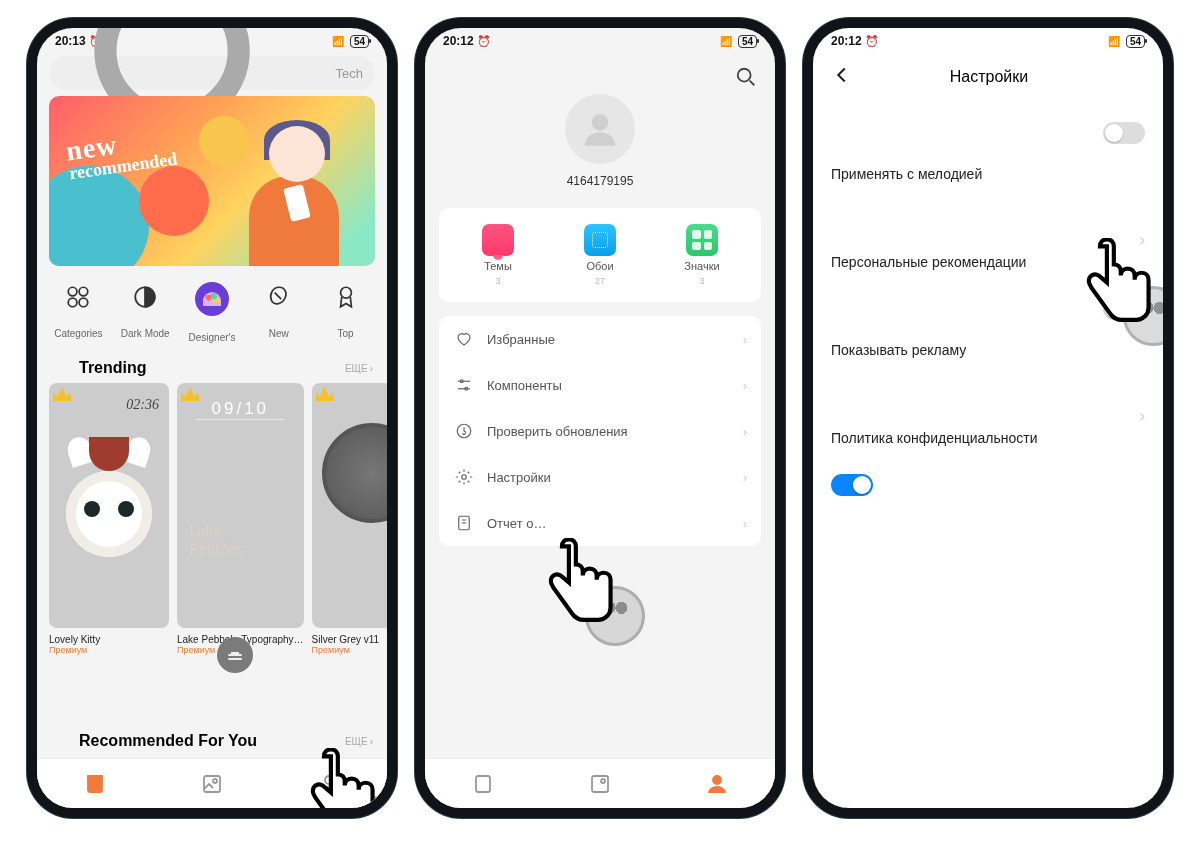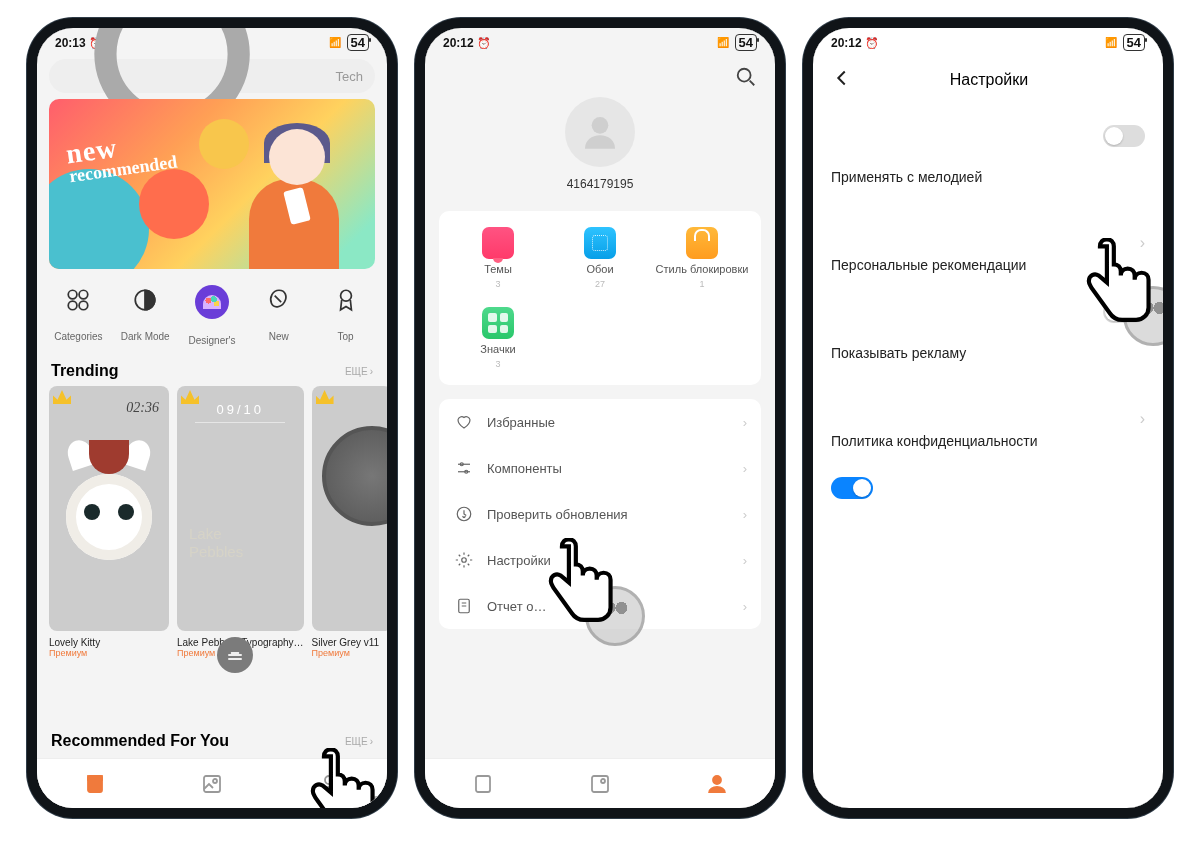--- a/index.html
+++ b/index.html
@@ -17,21 +17,21 @@
     background: #f7f7f7;
     box-shadow: 0 0 0 1px #2f3c48, inset 0 0 0 2px #222;
   }
   .screen { position:absolute; inset:0; background:#f4f4f4; overflow:hidden;}
   .white-bg .screen { background:#fff; }
   .status {
     display:flex; justify-content:space-between; align-items:center;
     padding: 6px 18px 2px; font-size:12px; font-weight:600; color:#111;
   }
   .status .right { display:flex; align-items:center; gap:5px; font-size:10px;}
-  .battery-val {font-size:13px; border:1px solid #333; border-radius:4px;padding:0 3px; position:relative;}
+  .battery-val {font-size:10px; border:1px solid #333; border-radius:4px;padding:0 3px; position:relative;}
   .battery-val::after{content:""; position:absolute; right:-3px; top:3px; width:2px;height:4px;background:#333;border-radius:1px;}
   .alarm-icon{font-size:11px;}
   .search {
     margin:6px 12px; background:#eee; border-radius:18px; height:34px;
     display:flex; align-items:center; padding:0 12px; color:#999; font-size:13px; gap:8px;
   }
   .banner {
     margin:6px 12px; height:170px; border-radius:10px;
     background: linear-gradient(135deg,#ff5e6c 0%,#ff9f55 35%,#ffd25e 60%,#8be8c5 90%);
     position:relative; overflow:hidden;
@@ -50,40 +50,40 @@
   .person .handph{width:20px;height:34px;background:#fff;border-radius:3px;position:absolute;left:58px;top:70px;transform:rotate(-14deg);}
   .catrow { display:flex; justify-content:space-around; padding:10px 8px 6px;}
   .cat {
     display:flex; flex-direction:column; align-items:center; gap:16px;
     font-size:10px; color:#666; width:60px;
   }
   .cat .cicon{width:30px;height:30px;display:flex;align-items:center;justify-content:center;}
   .cat .cicon svg{width:26px;height:26px;stroke:#333;fill:none;stroke-width:1.6;}
   .cat.designers .cicon{width:34px;height:34px;background:#6a3dd8;border-radius:50%;display:flex;align-items:center;justify-content:center;}
   .cat.designers .cicon::before{content:"";width:18px;height:14px;border-radius:9px 9px 0 0;background:radial-gradient(circle at 30% 40%,#ff6b6b 0 3px,transparent 3px),radial-gradient(circle at 60% 30%,#4cd6b8 0 3px,transparent 3px),radial-gradient(circle at 75% 60%,#f9d24c 0 3px,transparent 3px),#d9b3ff;}
-  .sechead{display:flex;justify-content:space-between;align-items:center;padding:10px 14px 6px;}
+  .sechead{display:flex;justify-content:space-between;align-items:center;padding:10px 14px 6px;margin-left:28px;}
   .sechead .ttl{font-weight:700;font-size:16px;}
   .sechead .more{font-size:10px;color:#aaa;display:flex;align-items:center;gap:2px;}
   .themerow{display:flex;gap:8px;padding:0 12px;overflow:hidden;}
   .theme{flex:0 0 120px;}
   .theme .thimg{height:245px;border-radius:8px;background:#ccc;position:relative;overflow:hidden;}
   .theme .crown{position:absolute;left:4px;top:4px;width:18px;height:14px;background:#f5c12a;clip-path:polygon(0% 100%,0% 40%,25% 70%,50% 0%,75% 70%,100% 40%,100% 100%);}
   .theme .tname{font-size:10px;color:#222;margin-top:6px;white-space:nowrap;overflow:hidden;text-overflow:ellipsis;}
   .theme .tprem{font-size:9px;color:#f07a3c;}
   .t1{background:linear-gradient(180deg,#f6e8d6 0%,#f0d8c0 20%,#fff 20%,#fff 100%);}
   .t1 .clock{position:absolute;right:10px;top:14px;font-size:14px;font-style:italic;color:#444;font-family:cursive;}
   .t1 .catface{position:absolute;left:50%;top:36%;transform:translateX(-50%);width:86px;height:86px;background:#fff;border-radius:50%;box-shadow:0 0 0 10px #f0ede7 inset;}
   .t1 .catface::before,.t1 .catface::after{content:"";position:absolute;width:16px;height:16px;background:#1a2a2b;border-radius:50%;top:30px;}
   .t1 .catface::before{left:18px;} .t1 .catface::after{right:18px;}
   .t1 .ears{position:absolute;left:50%;top:22%;transform:translateX(-50%);width:90px;height:30px;}
   .t1 .ears::before,.t1 .ears::after{content:"";position:absolute;width:24px;height:28px;background:#fff;border-radius:50% 50% 0 0;}
   .t1 .ears::before{left:4px;transform:rotate(-18deg);} .t1 .ears::after{right:4px;transform:rotate(18deg);}
   .t1 .hat{position:absolute;left:50%;top:22%;transform:translateX(-50%);width:40px;height:34px;background:#9f3b2f;border-radius:0 0 20px 20px;}
   .t2{background:linear-gradient(180deg,#3a6b5a 0%,#1e4034 50%,#5a7f6d 100%);}
-  .t2 .date{position:absolute;left:50%;top:16px;transform:translateX(-50%);color:#fff;font-size:13px;letter-spacing:3px;}
+  .t2 .date{position:absolute;left:50%;top:16px;transform:translateX(-50%);color:#fff;font-size:17px;letter-spacing:3px;}
   .t2 .bline{position:absolute;left:50%;top:36px;width:90px;height:1px;background:rgba(255,255,255,.5);transform:translateX(-50%);}
   .t2 .lptxt{position:absolute;left:12px;bottom:70px;color:#d6d3c7;font-size:15px;line-height:18px;font-weight:300;}
   .t3{background:linear-gradient(120deg,#a8a8a8,#6d6d6d 40%,#9e9e9e 41%,#5e5e5e 80%);}
   .t3 .watch{position:absolute;right:-30px;top:40px;width:100px;height:100px;border:4px solid #555;border-radius:50%;background:radial-gradient(circle,#777,#555);}
   .scrollfab{position:absolute;left:180px;bottom:135px;width:36px;height:36px;border-radius:50%;background:#7b7b7b;display:flex;flex-direction:column;align-items:center;justify-content:center;gap:2px;}
   .scrollfab span{width:14px;height:2px;background:#eee;border-radius:2px;}
   .scrollfab span:nth-child(1){transform:translateY(2px) scaleX(.6);}
   .bottombar{position:absolute;bottom:0;left:0;right:0;height:50px;background:#fff;display:flex;justify-content:space-around;align-items:center;border-top:1px solid #eee;}
   .bottombar .bi{width:24px;height:24px;display:flex;align-items:center;justify-content:center;}
   .bi svg{stroke:#999;fill:none;stroke-width:1.8;}
@@ -317,25 +317,20 @@
         <span class="ticon themes"></span>
         <span class="tlabel">Темы</span>
         <span class="tcount">3</span>
       </div>
       <div class="tile">
         <span class="ticon wall" style="position:relative"></span>
         <span class="tlabel">Обои</span>
         <span class="tcount">27</span>
       </div>
       <div class="tile">
-        <span class="ticon lock"></span>
-        <span class="tlabel">Стиль блокировки</span>
-        <span class="tcount">1</span>
-      </div>
-      <div class="tile">
         <span class="ticon icons-t">
             <span></span>
             <span></span>
             <span></span>
             <span></span>
           </span>
         <span class="tlabel">Значки</span>
         <span class="tcount">3</span>
       </div>
     </div>

